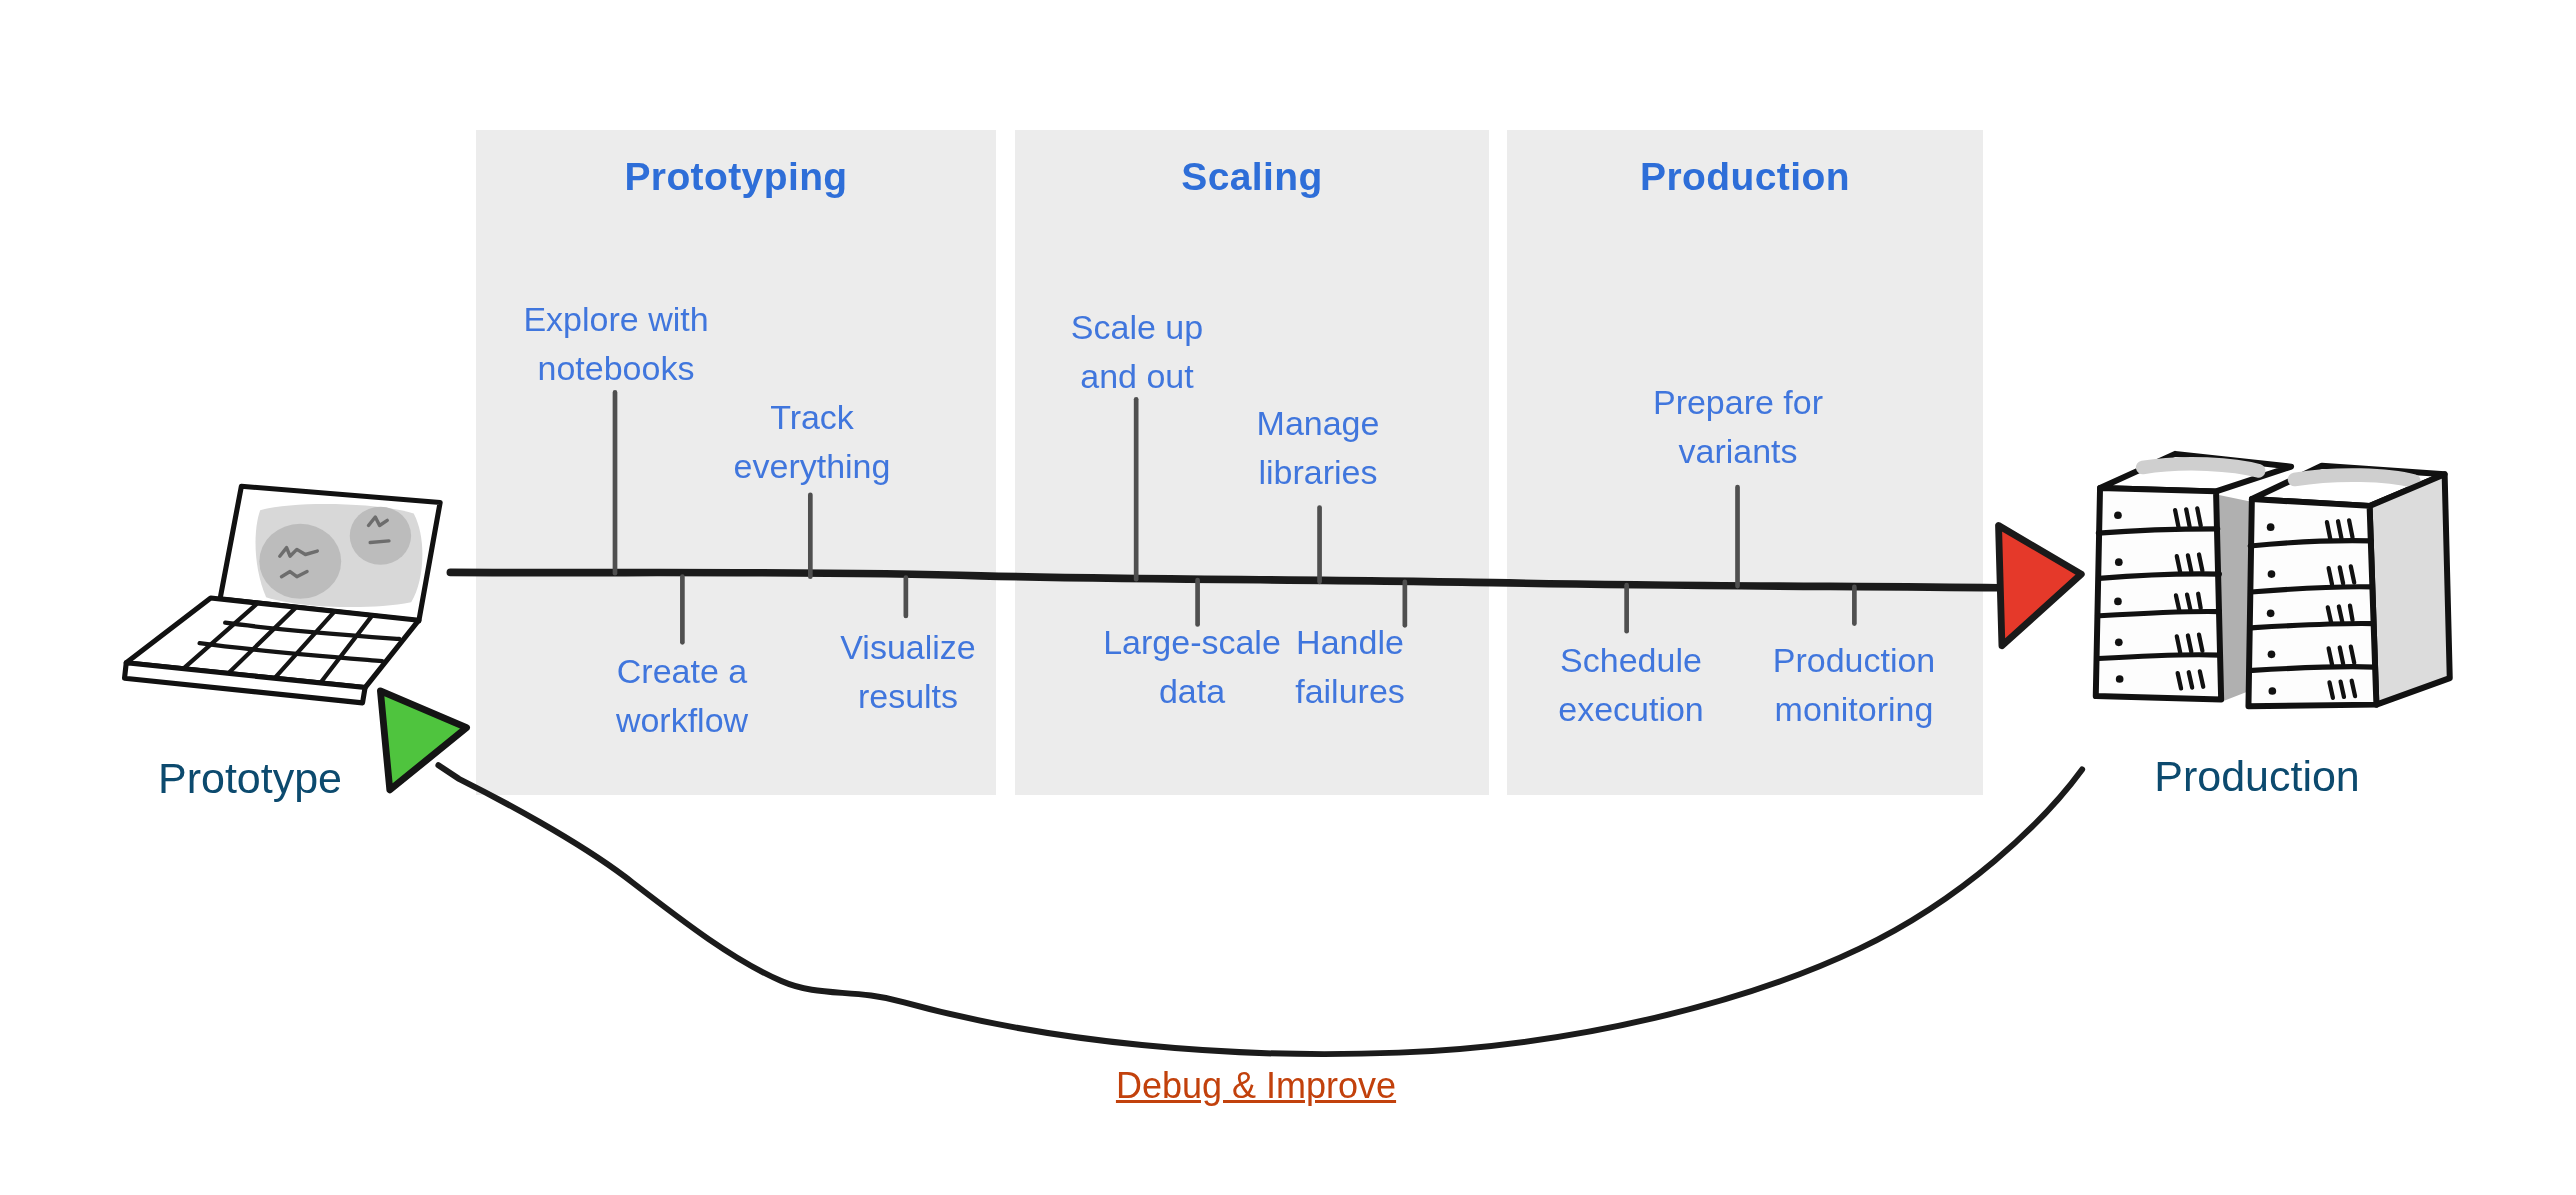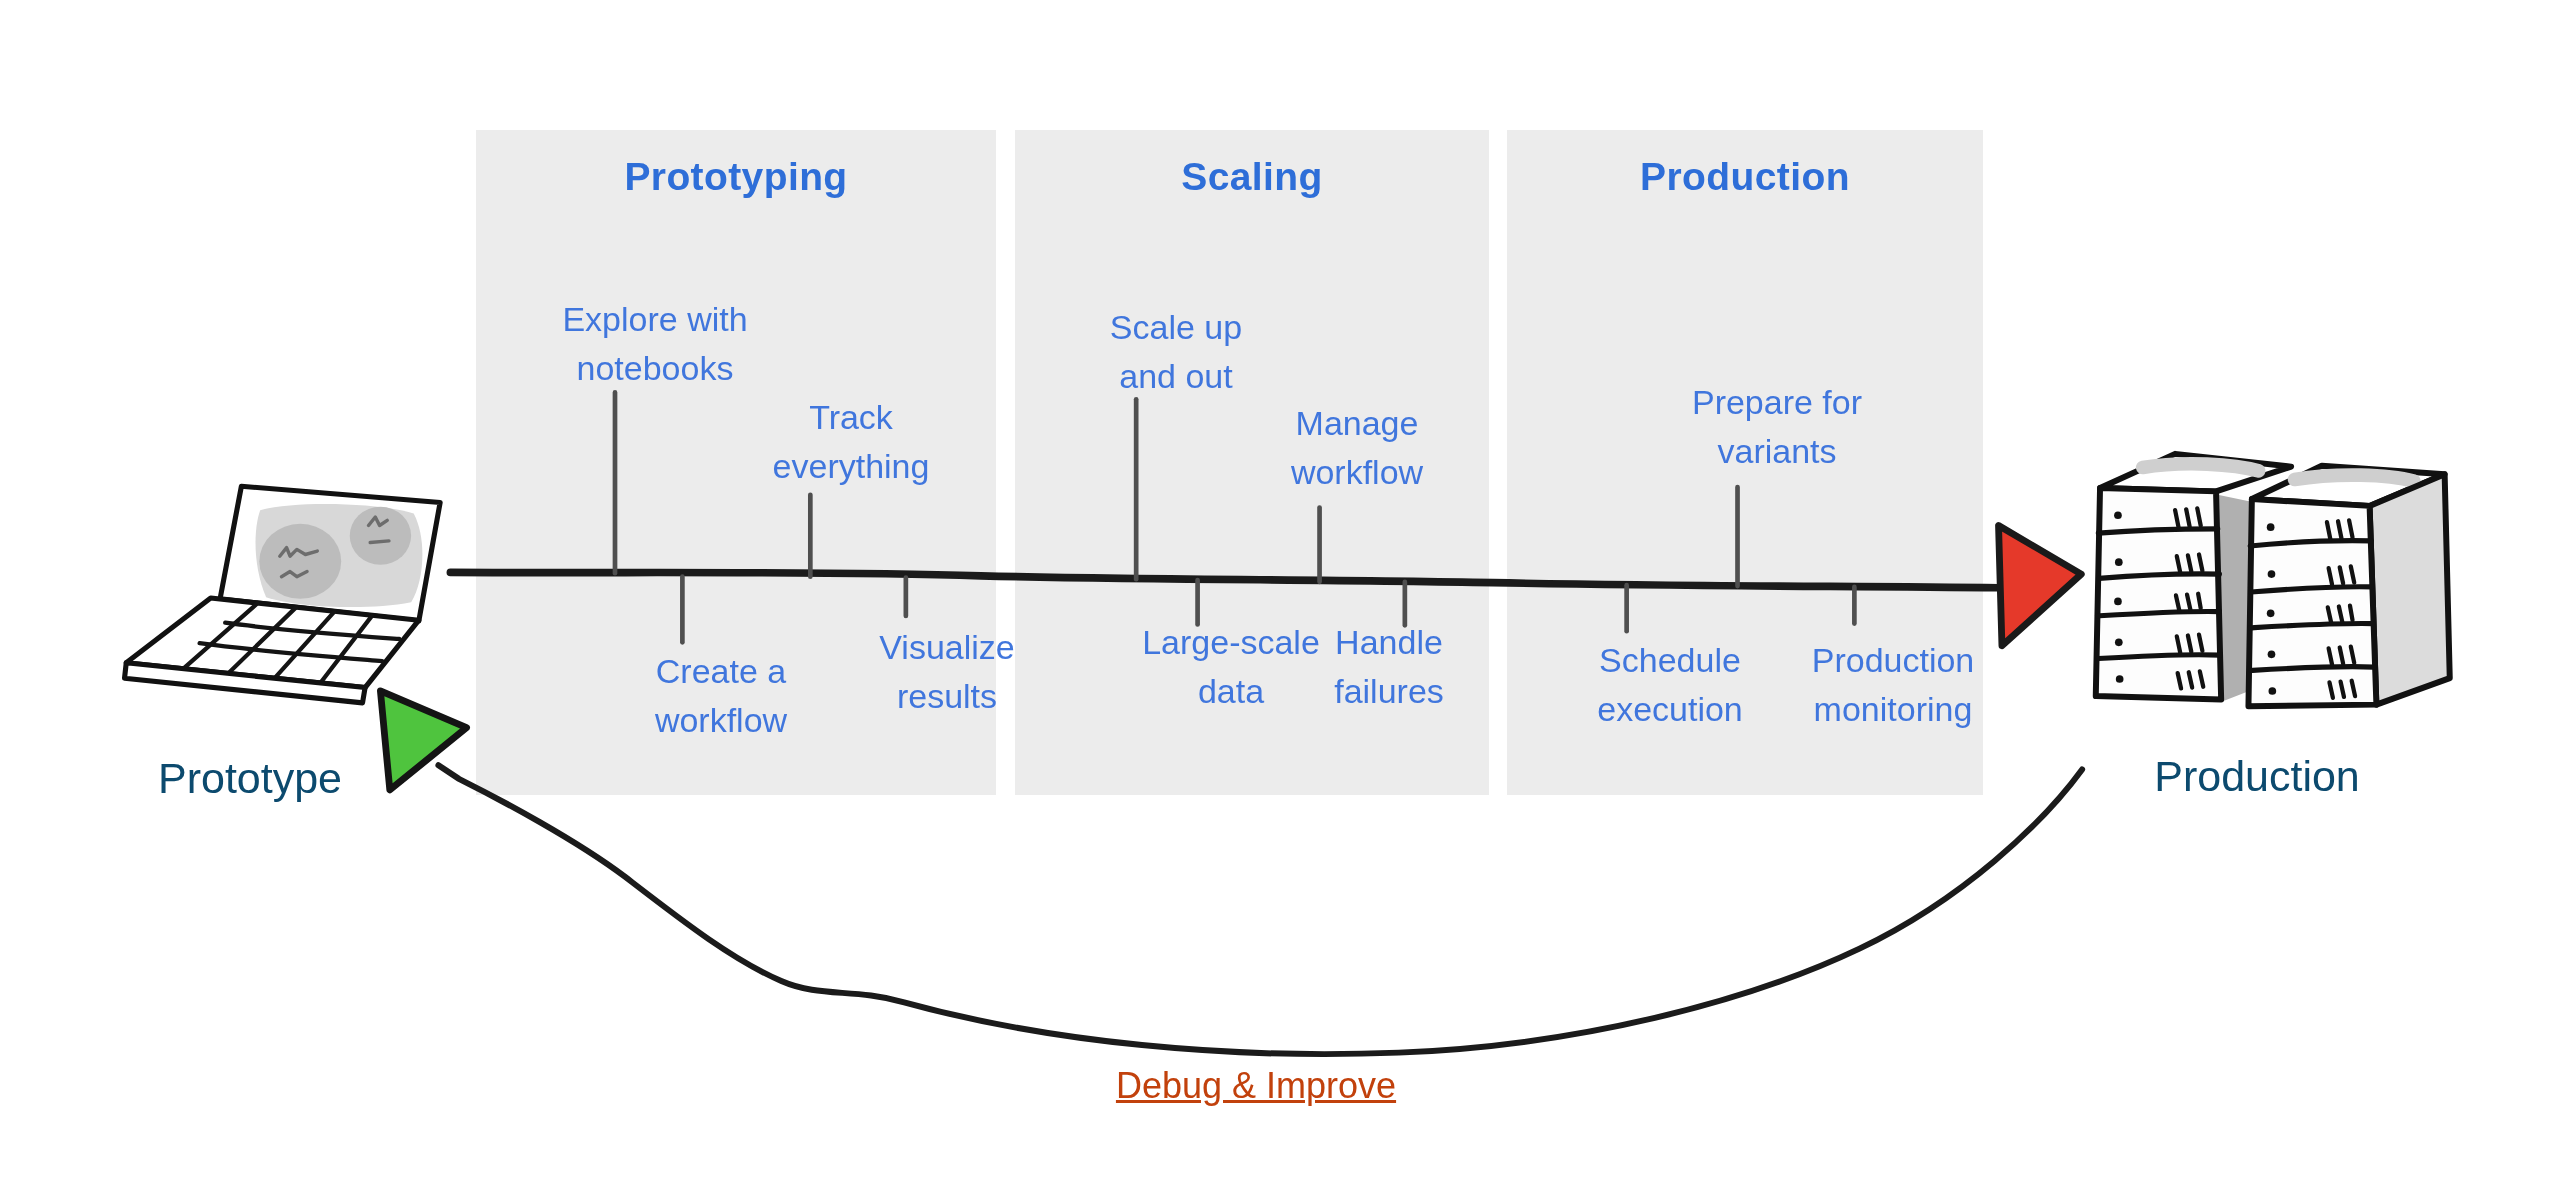--- a/index.html
+++ b/index.html
@@ -30,21 +30,20 @@
     z-index:3;
   }
   .milestone {
     position:absolute;
     transform:translateX(-50%);
     text-align:center;
     white-space:pre-line;
     font-size:34px; line-height:49px;
     color:#4076dd;
     z-index:3;
-    margin-left:39px;
   }
   .endpoint-label {
     position:absolute;
     transform:translateX(-50%);
     font-size:43px;
     color:#0c4a6e;
     white-space:nowrap;
     z-index:3;
   }
   .loop-label {
@@ -206,21 +205,21 @@
   <div class="phase-title" style="left:1252px">Scaling</div>
   <div class="phase-title" style="left:1745px">Production</div>
 
   <div class="milestone" style="left:616px;  top:295px">Explore with
 notebooks</div>
   <div class="milestone" style="left:812px;  top:393px">Track
 everything</div>
   <div class="milestone" style="left:1137px; top:303px">Scale up
 and out</div>
   <div class="milestone" style="left:1318px; top:399px">Manage
-workflow</div>
+libraries</div>
   <div class="milestone" style="left:1738px; top:378px">Prepare for
 variants</div>
 
   <div class="milestone" style="left:682px;  top:647px">Create a
 workflow</div>
   <div class="milestone" style="left:908px; top:623px">Visualize
 results</div>
   <div class="milestone" style="left:1192px; top:618px">Large-scale
 data</div>
   <div class="milestone" style="left:1350px; top:618px">Handle

